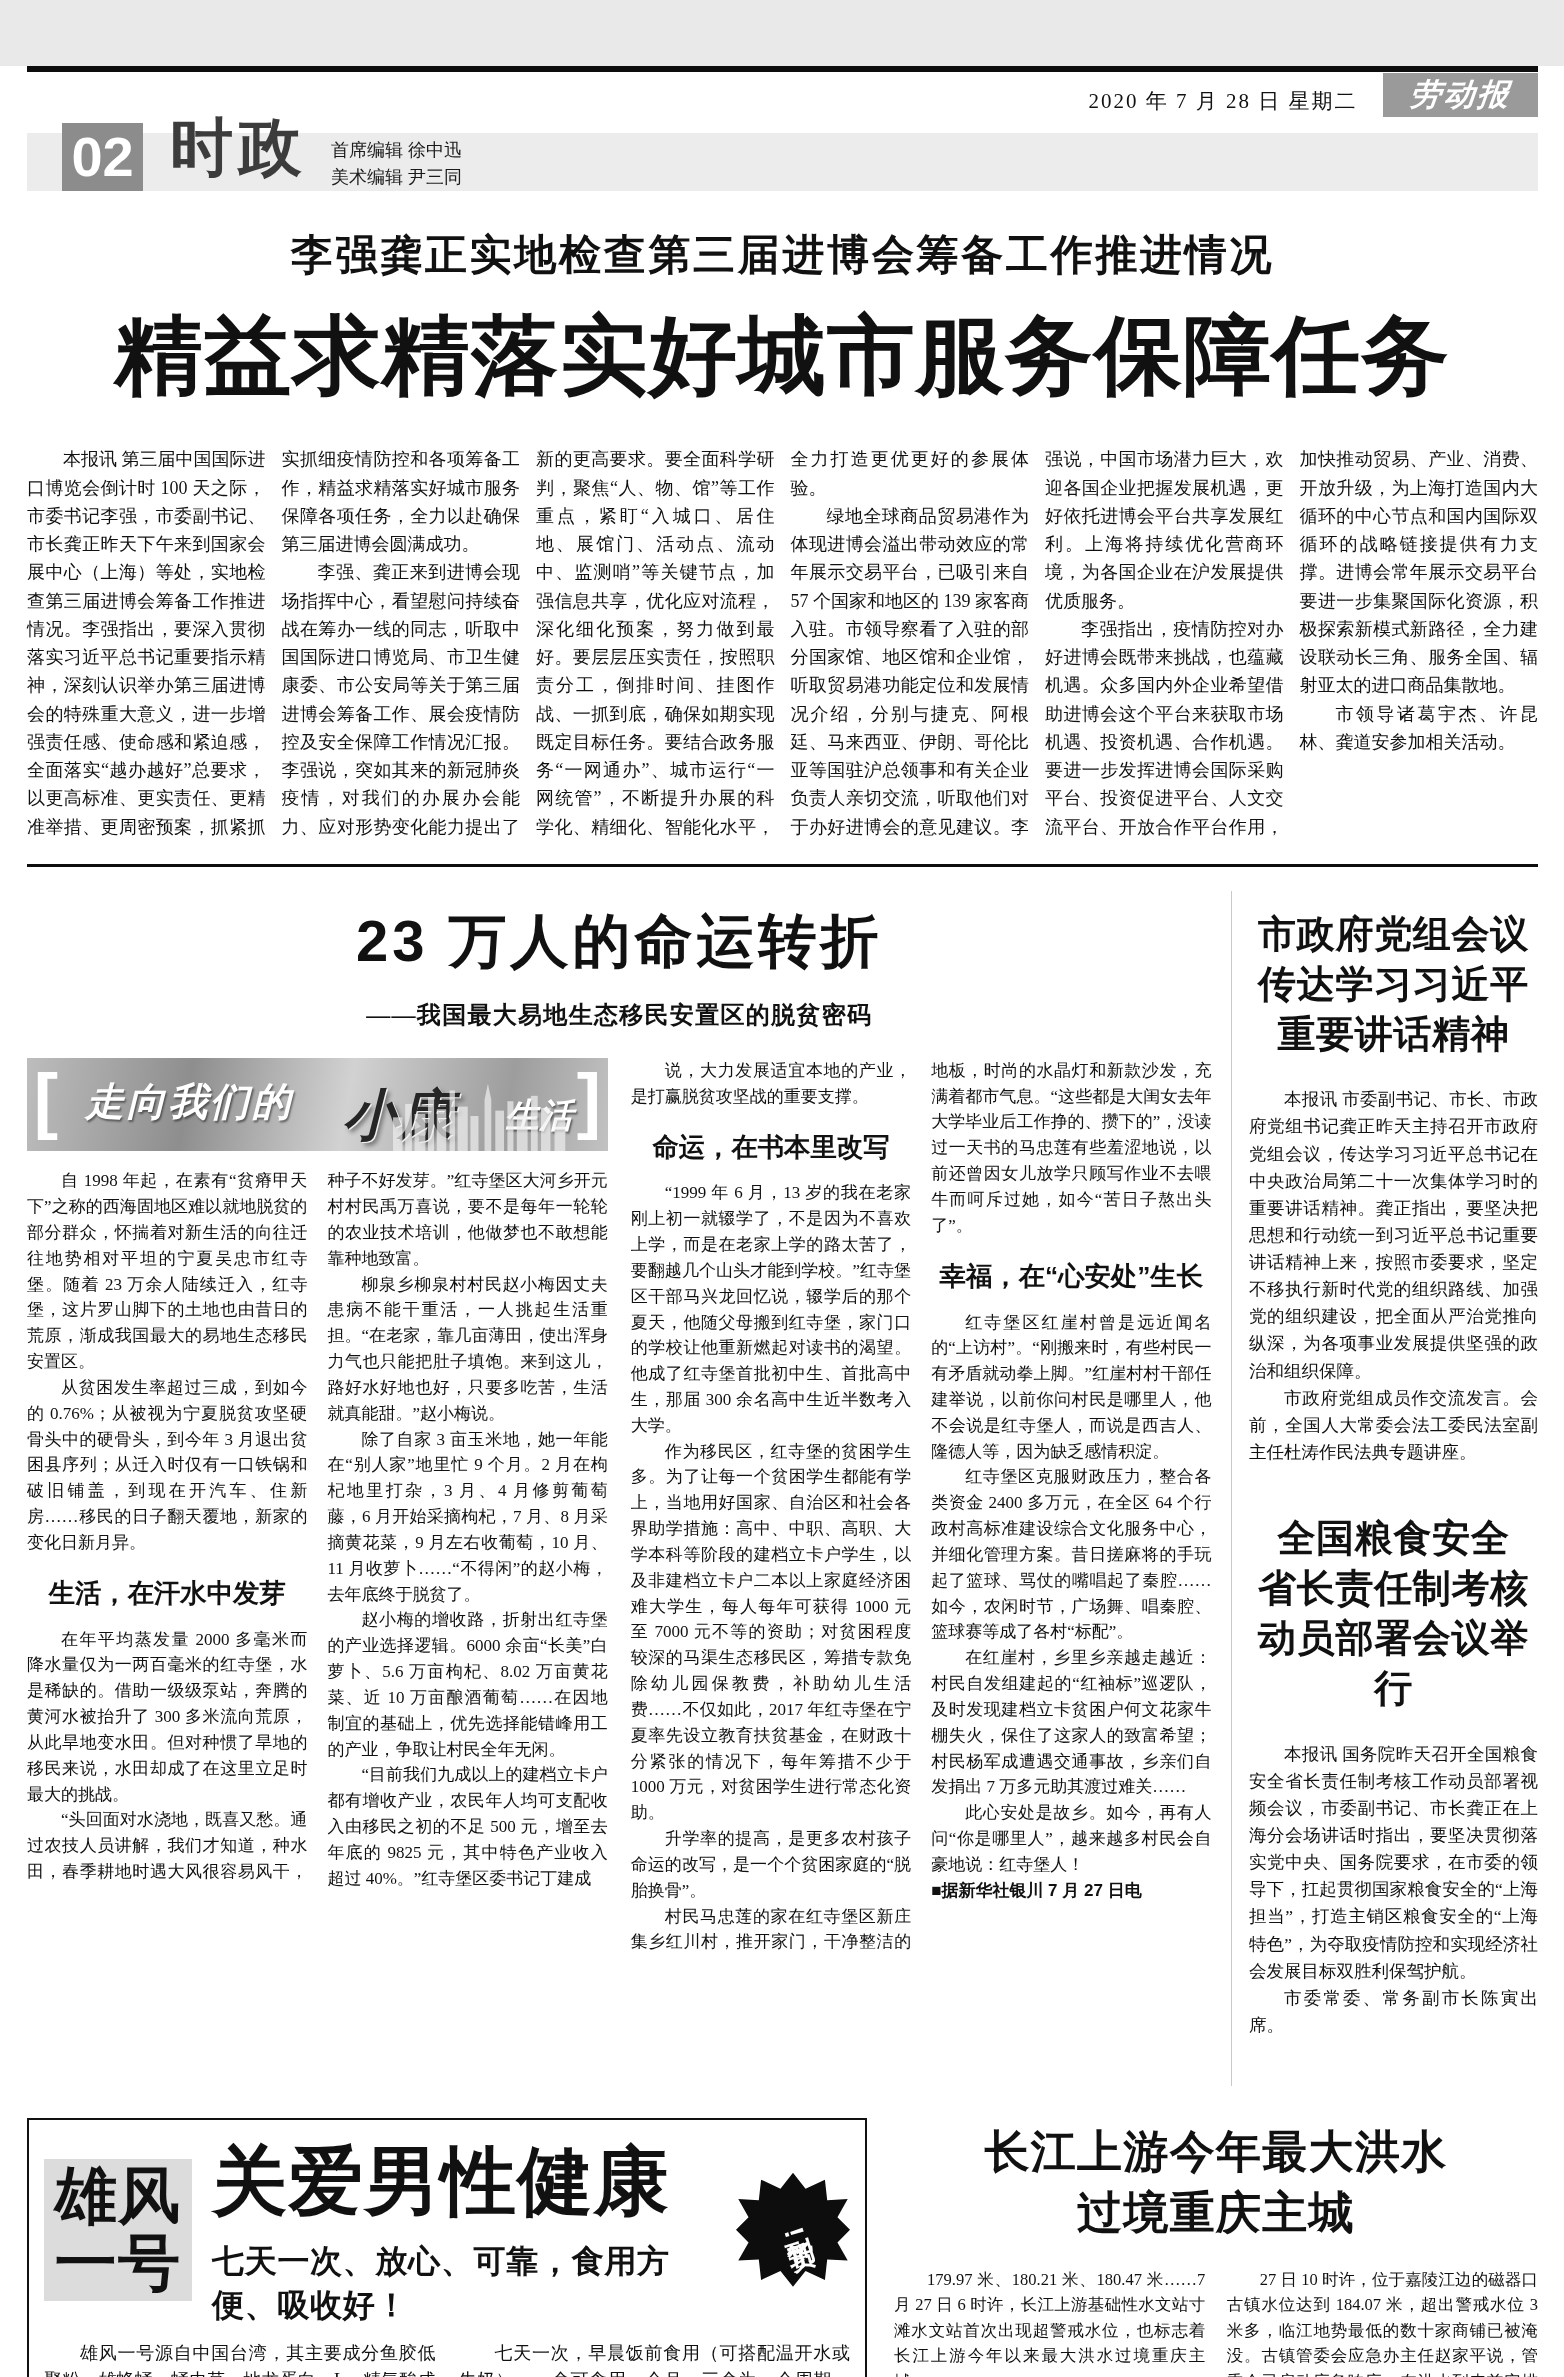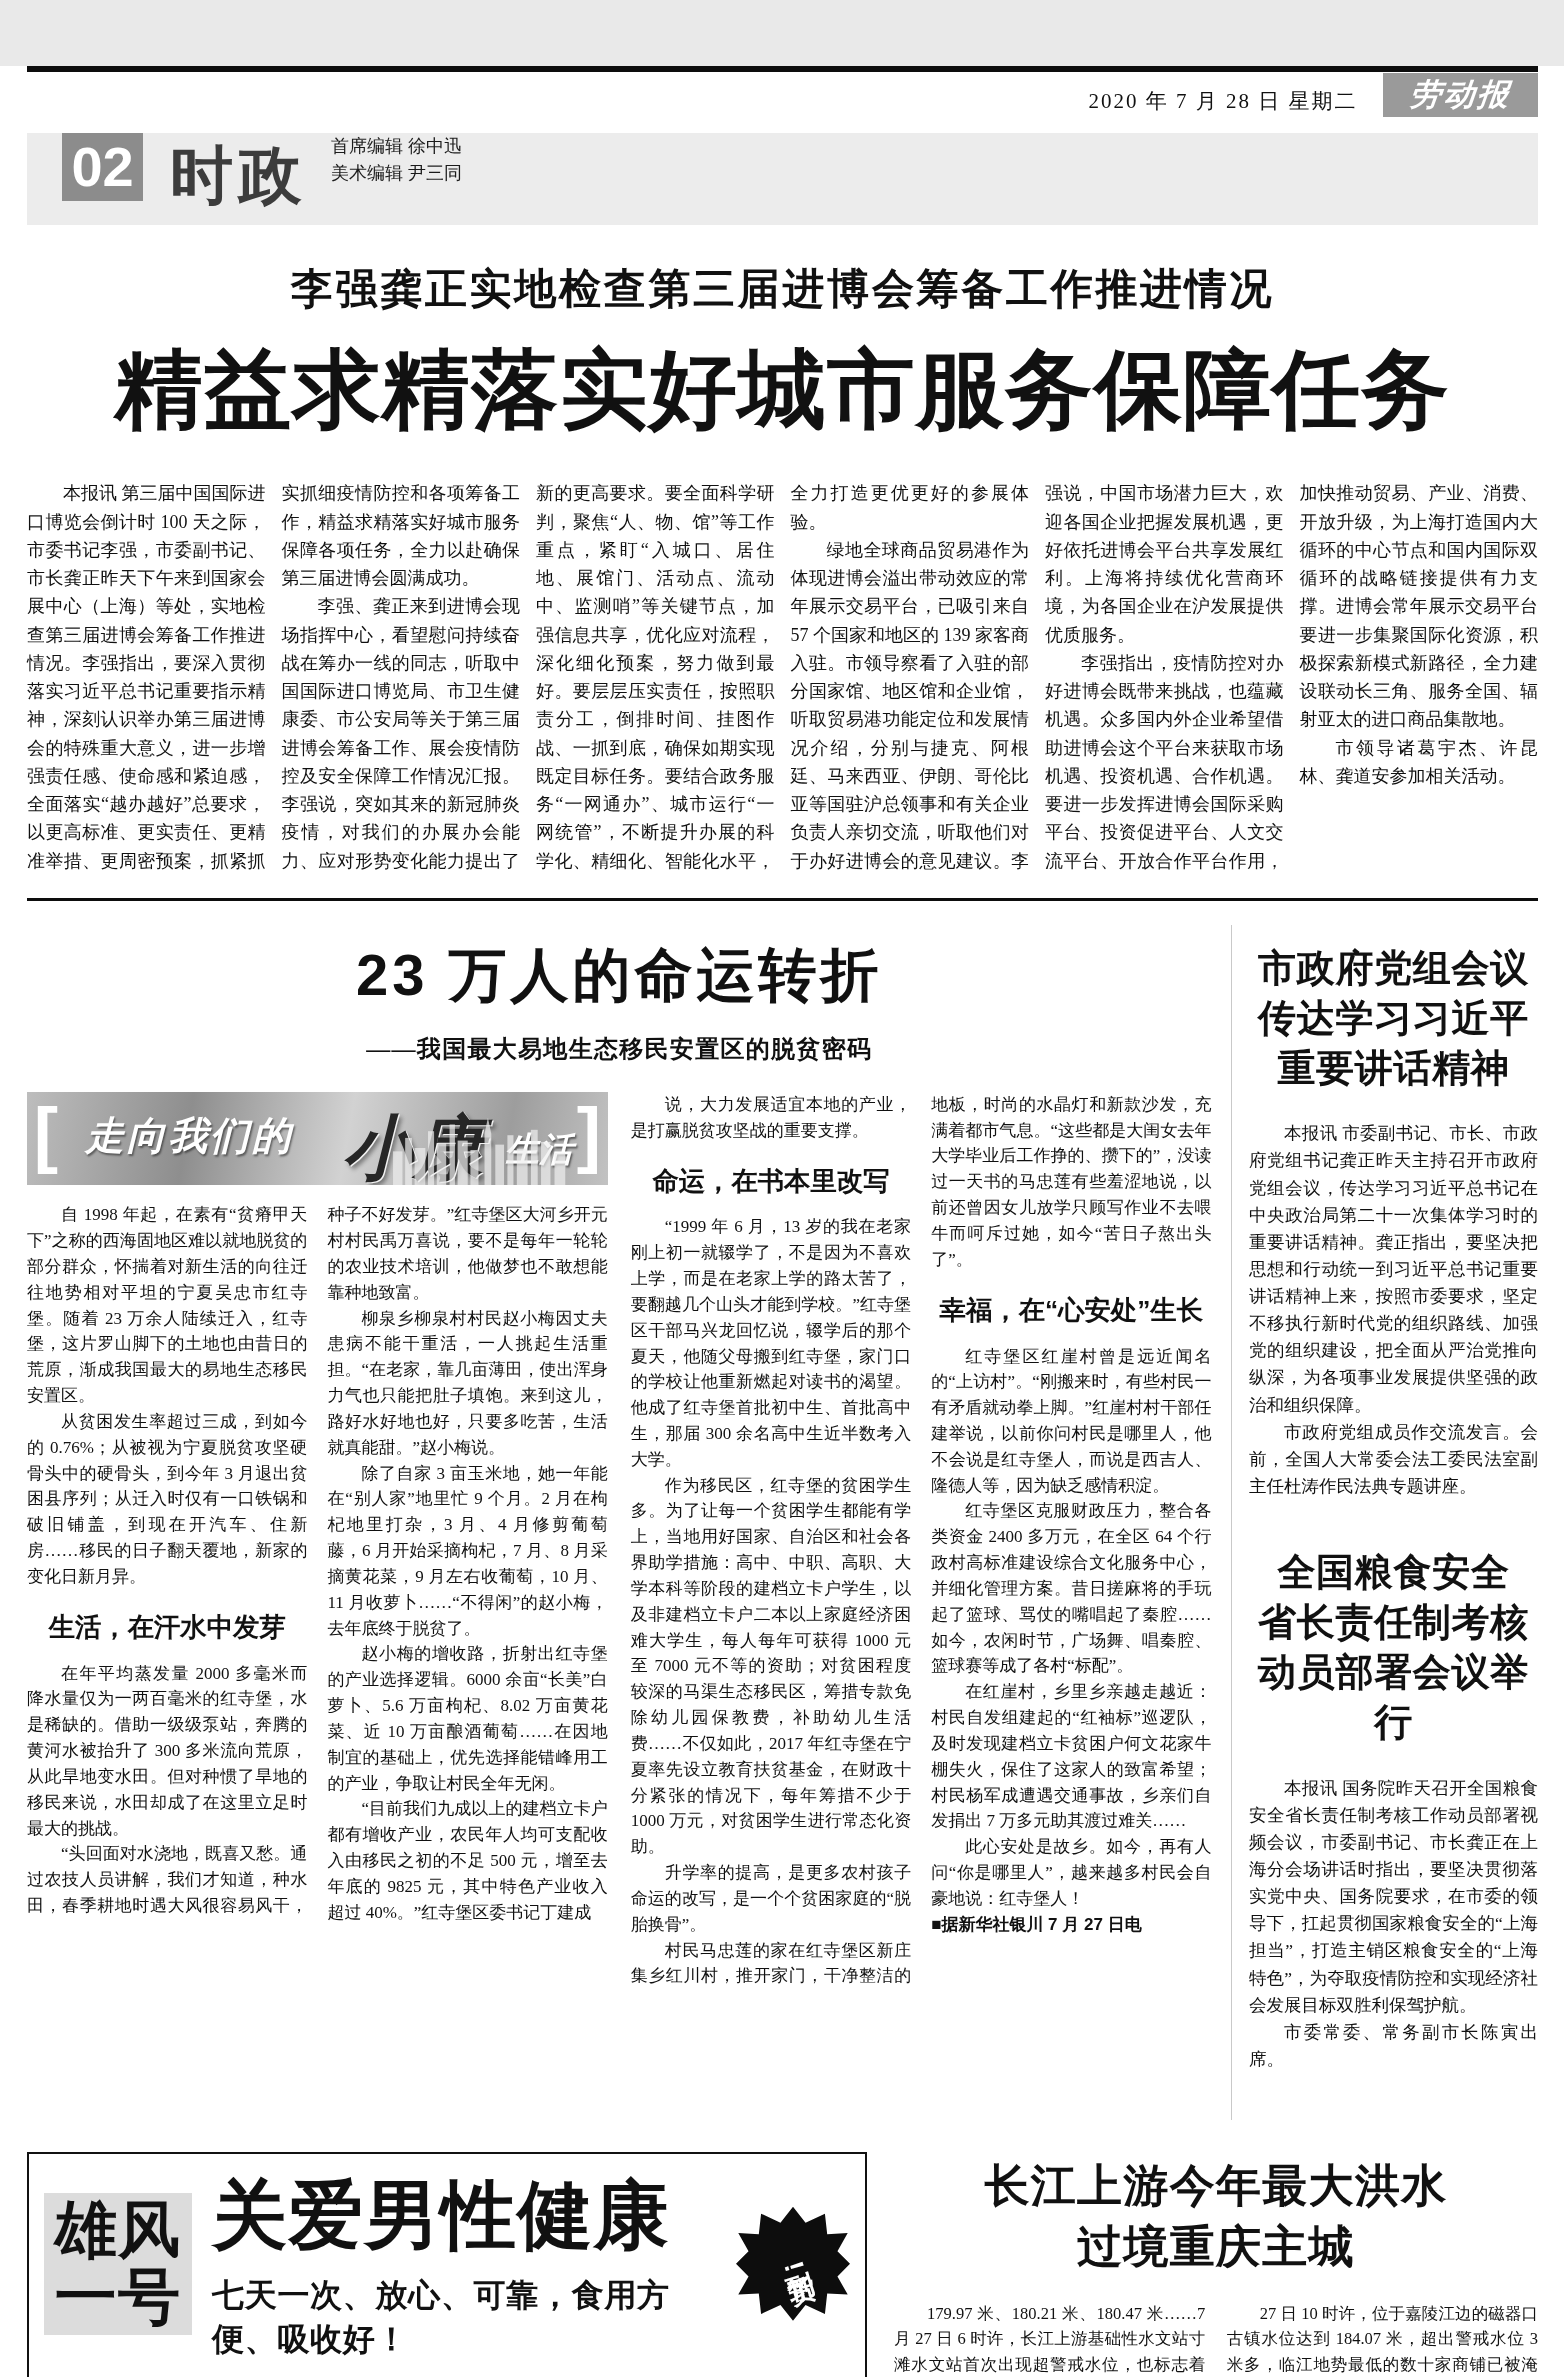--- a/index.html
+++ b/index.html
@@ -6,21 +6,21 @@
   body{width:1565px;min-height:2377px;font-family:"Liberation Serif",serif;color:#111;}
   .page{width:1565px;min-height:2377px;background:#ffffff;box-sizing:border-box;padding:0 27px 20px 27px;position:relative;}
 
   
   .top-rule{height:6px;background:#0d0d0d;margin-top:66px;}
   .masthead-row{display:flex;justify-content:flex-end;align-items:flex-start;height:52px;}
   .mast-date{font-size:21px;letter-spacing:2px;margin:15px 25.5px 0 0;font-family:"Liberation Serif",serif;}
   .logo-box{width:155px;height:44px;background:#9a9a9a;margin-top:1.3px;display:flex;align-items:center;justify-content:center;}
   .logo-text{color:#fff;font-size:31px;font-weight:bold;font-style:italic;font-family:"Liberation Serif",serif;letter-spacing:2.7px;transform:skewX(-6deg);}
 
-  .header-band{background:#ececec;height:92px;margin-top:9.4px;display:flex;align-items:flex-start;}
+  .header-band{background:#ececec;height:58px;margin-top:9.4px;display:flex;align-items:flex-end;}
   .page-num{background:#8c8c8c;color:#ffffff;font-family:"Liberation Sans",sans-serif;font-weight:bold;font-size:56px;line-height:1;padding:5.4px 9.4px 6.7px 9.4px;margin-left:35px;}
   .section-name{font-size:63px;font-weight:bold;color:#3c3c3c;font-family:"Liberation Serif",serif;margin-left:27px;letter-spacing:5.4px;}
   .editors{margin-left:24px;font-size:18px;line-height:1.5;color:#1a1a1a;font-family:"Liberation Sans",sans-serif;}
 
   
   .kicker{margin-top:36px;text-align:center;font-size:42px;font-weight:bold;font-family:"Liberation Serif",serif;letter-spacing:2.7px;}
   .headline{margin-top:15px;text-align:center;font-size:86px;font-weight:900;font-family:"Liberation Sans",sans-serif;letter-spacing:1.3px;white-space:nowrap;transform:scaleX(1.02);}
   .lead-body{margin-top:30px;column-count:6;column-gap:16px;font-size:18px;line-height:1.57;text-align:justify;}
 
   .fl-p{margin:0;text-indent:2em;}
@@ -33,21 +33,21 @@
   .middle{display:flex;margin-top:24px;}
   .feature{flex:1 1 auto;width:1203px;padding-right:19px;}
   .feature-title{text-align:center;font-size:58px;font-weight:900;font-family:"Liberation Sans",sans-serif;letter-spacing:4px;margin-top:12px;}
   .feature-subtitle{text-align:center;font-size:24px;font-weight:bold;font-family:"Liberation Serif",serif;margin-top:17.5px;letter-spacing:1.3px;}
   .feature-cols{display:flex;gap:23px;margin-top:27px;}
   .feature-half{width:50%;}
   .banner{position:relative;height:93px;background:linear-gradient(100deg,#bdbdbd 0%,#8e8e8e 28%,#d2d2d2 55%,#9d9d9d 82%,#c2c2c2 100%);overflow:hidden;margin-bottom:17.5px;}
   .banner-bracket{position:absolute;top:2.7px;color:#ffffff;font-size:73px;font-weight:bold;font-family:"Liberation Sans",sans-serif;line-height:1.1;}
   .bracket-l{left:6.7px;} .bracket-r{right:6.7px;}
   .banner-prefix{position:absolute;left:58px;top:17.5px;color:#ffffff;font-size:39px;font-weight:900;font-family:"Liberation Sans",sans-serif;font-style:italic;text-shadow:1.3px 2px 2px rgba(0,0,0,.45);letter-spacing:2.7px;}
-  .banner-highlight{position:absolute;left:316px;top:10px;color:#262626;font-size:70px;font-weight:900;font-family:"Liberation Serif",serif;font-style:italic;text-shadow:1.3px 1.3px 0 #f2f2f2,3.4px 4px 4px rgba(0,0,0,.4);}
+  .banner-highlight{position:absolute;left:316px;top:21px;color:#262626;font-size:55px;font-weight:900;font-family:"Liberation Serif",serif;font-style:italic;text-shadow:1.3px 1.3px 0 #f2f2f2,3.4px 4px 4px rgba(0,0,0,.4);}
   .banner-suffix{position:absolute;left:478px;top:35px;color:#ffffff;font-size:34px;font-weight:900;font-family:"Liberation Sans",sans-serif;font-style:italic;text-shadow:1.3px 2px 2px rgba(0,0,0,.5);}
   .skyline{position:absolute;right:40px;bottom:0;opacity:.7;}
   .feature-flow{column-count:2;column-gap:20px;font-size:17px;line-height:1.52;text-align:justify;}
 
   
   .sidebar{width:289px;flex:0 0 289px;border-left:0.7px solid #c9c9c9;padding-left:17.5px;}
   .sb-article{margin-bottom:47px;}
   .sb-title{text-align:center;font-size:38px;font-weight:700;font-family:"Liberation Sans",sans-serif;line-height:1.32;white-space:pre-line;letter-spacing:0.7px;margin:17.5px 0 27px 0;}
   .sb-body{font-size:17.5px;line-height:1.55;text-align:justify;}
 

